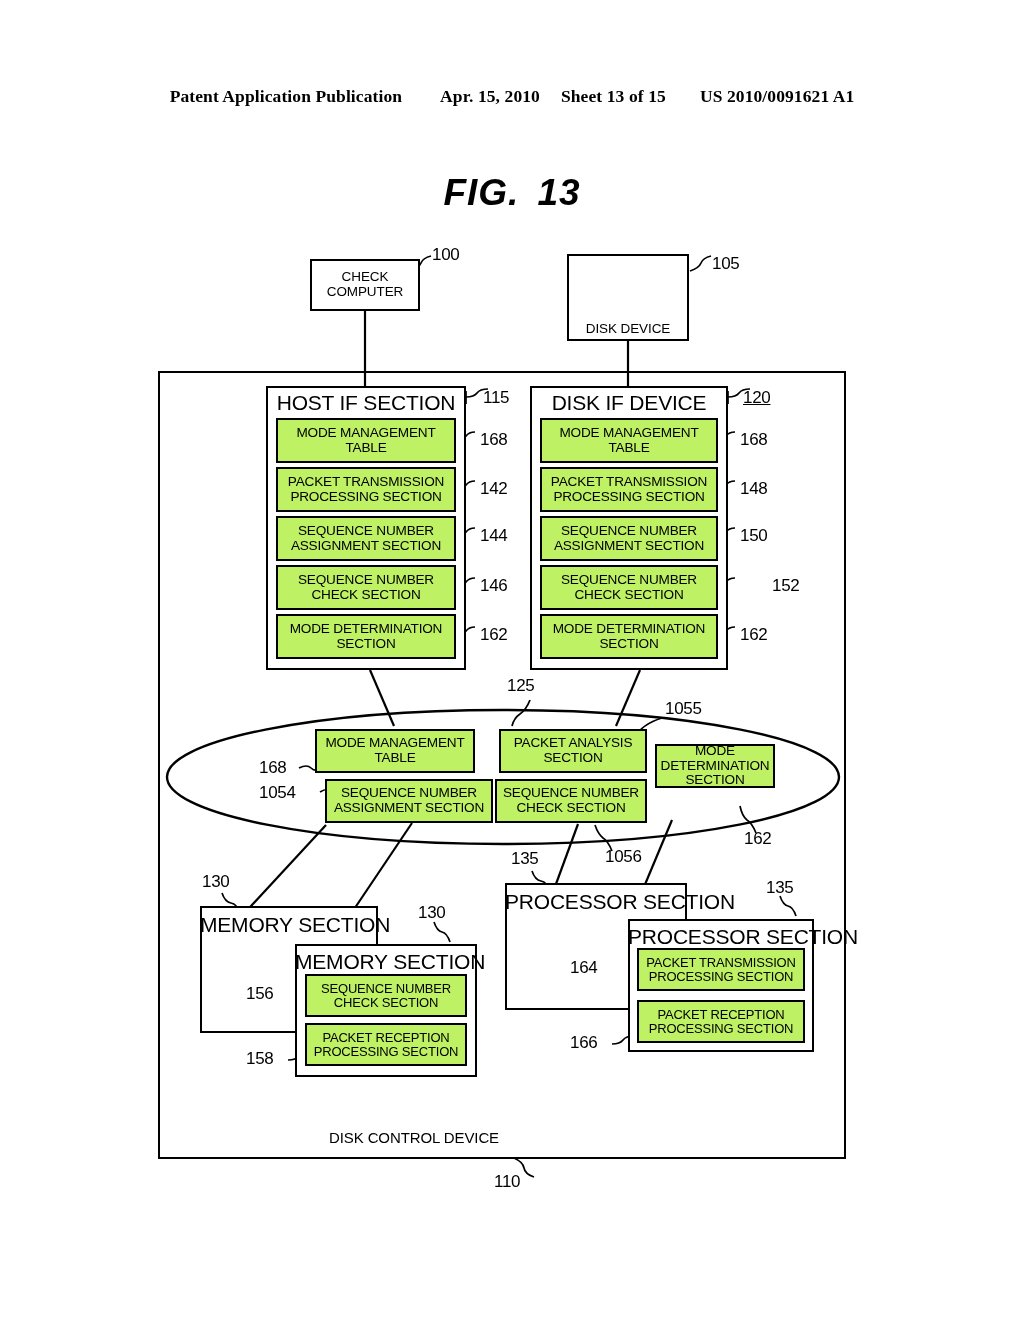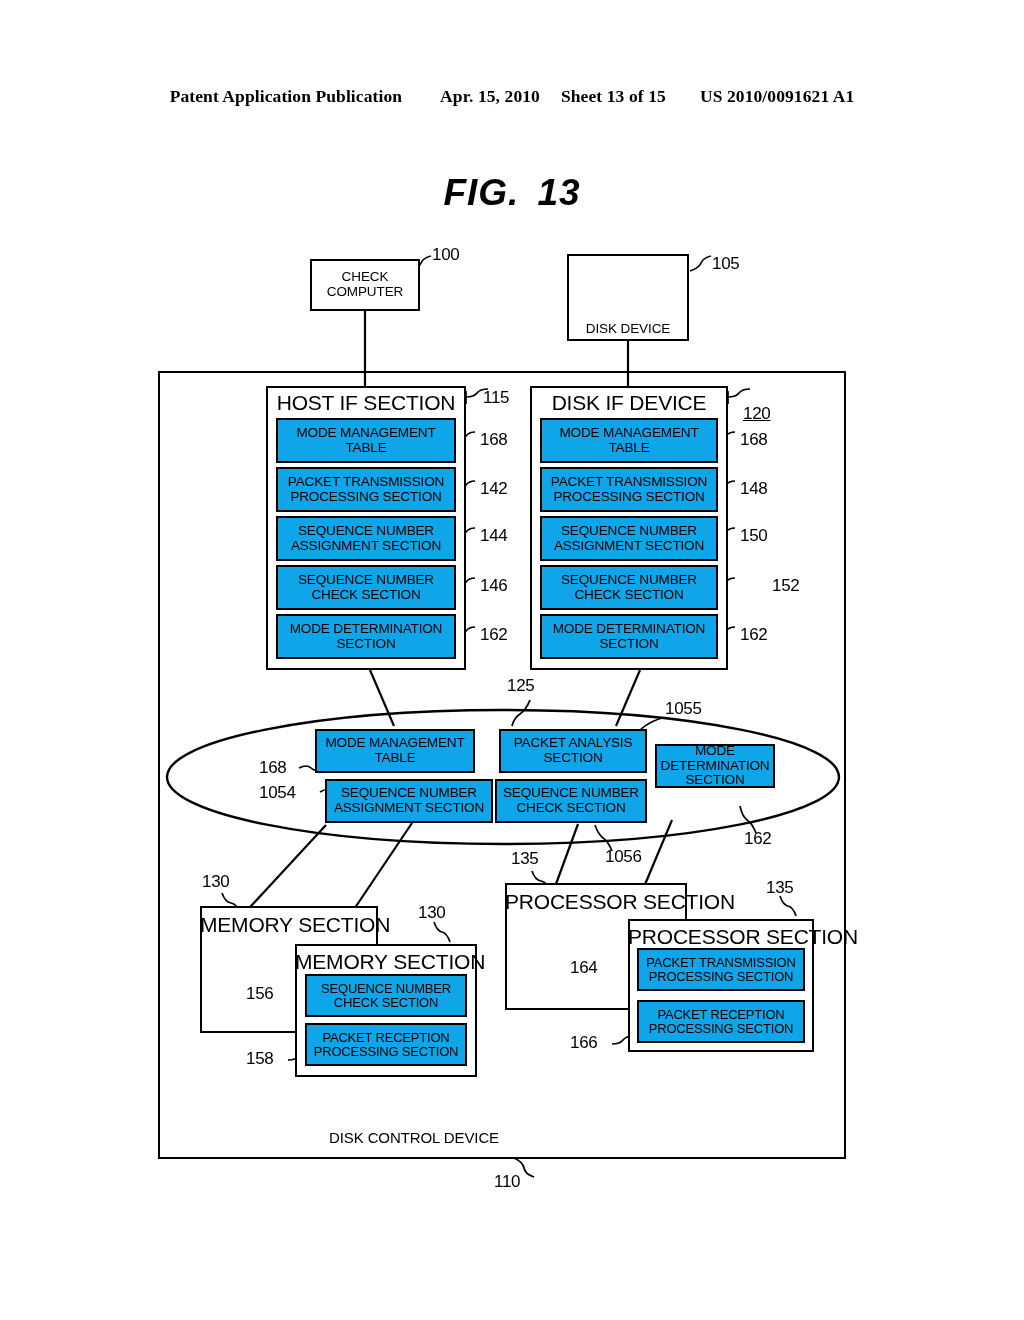--- a/index.html
+++ b/index.html
@@ -68,21 +68,21 @@
     justify-content: center;
     text-align: center;
     line-height: 1.08;
     font-size: 13.5px;
     letter-spacing: -0.1px;
   }
   .inner-box {
     position: absolute;
     box-sizing: border-box;
     border: 2px solid #000;
-    background: #0ea5e9;
+    background: #bef264;
     display: flex;
     align-items: center;
     justify-content: center;
     text-align: center;
     line-height: 1.07;
     font-size: 13.6px;
     letter-spacing: -0.2px;
   }
   .panel-title {
     position: absolute;
@@ -279,21 +279,21 @@
   <span>CHECK SECTION</span>
 </div>
 <div class="ref" style="left:740px; top:576px;margin-left:32px;">152</div>
 
 <div class="inner-box" style="left:540px; top:614px; width:178px; height:45px; flex-direction:column;">
   <span>MODE DETERMINATION</span>
   <span>SECTION</span>
 </div>
 <div class="ref" style="left:740px; top:625px;">162</div>
 
-<div class="ref" style="left:743px; top:404px;text-decoration:underline;">120</div>
+<div class="ref" style="left:743px; top:388px;text-decoration:underline;">120</div>
 
 <div class="ref" style="left:507px; top:676px;">125</div>
 
 <div class="inner-box" style="left:315px; top:729px; width:160px; height:44px; flex-direction:column;">
   <span>MODE MANAGEMENT</span>
   <span>TABLE</span>
 </div>
 <div class="ref" style="left:259px; top:758px;">168</div>
 
 <div class="inner-box" style="left:325px; top:779px; width:168px; height:44px; flex-direction:column;">

